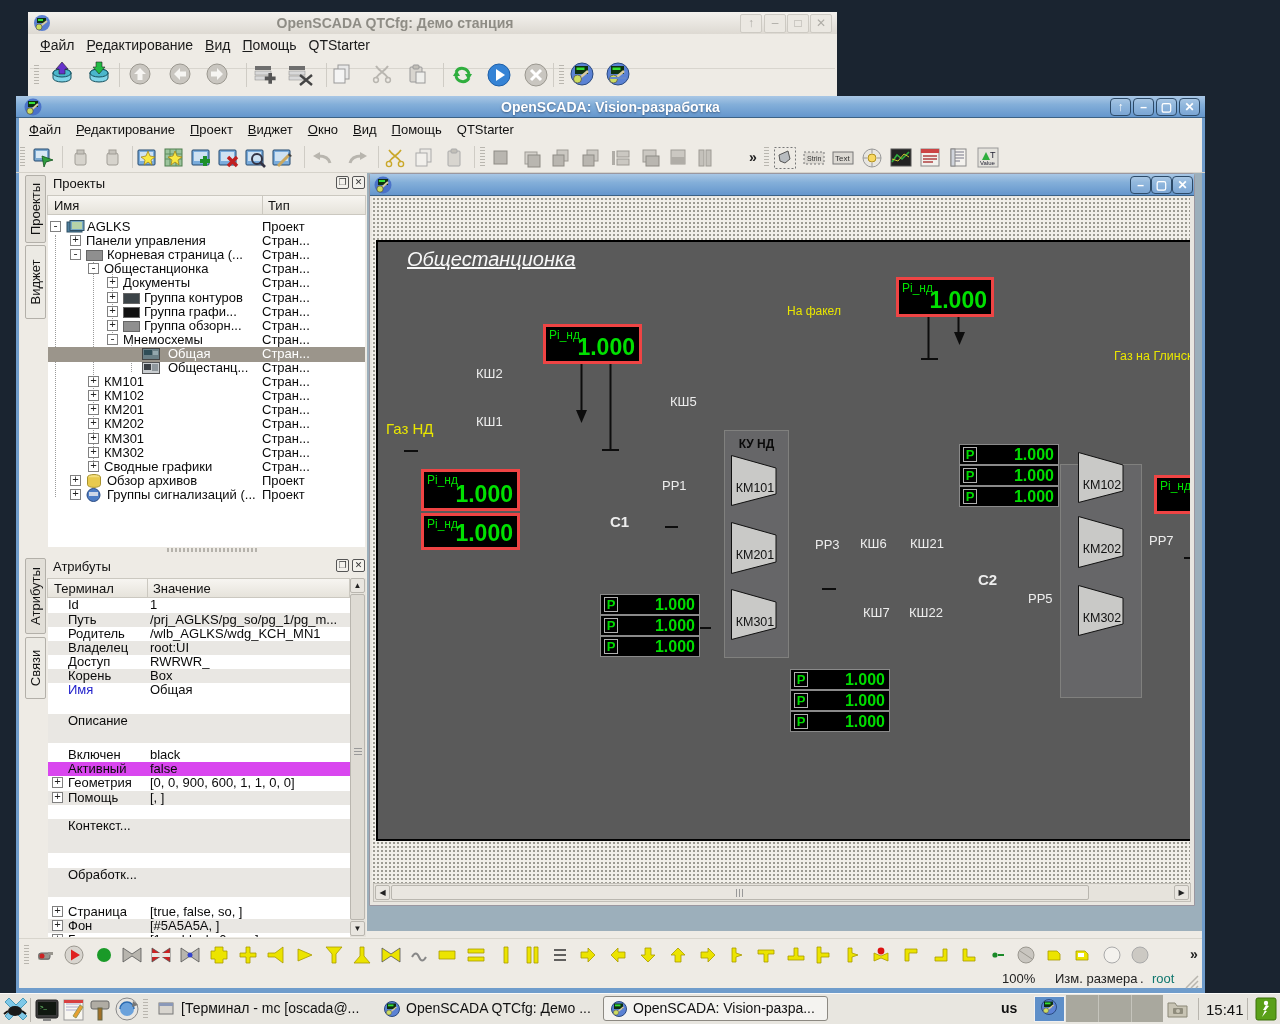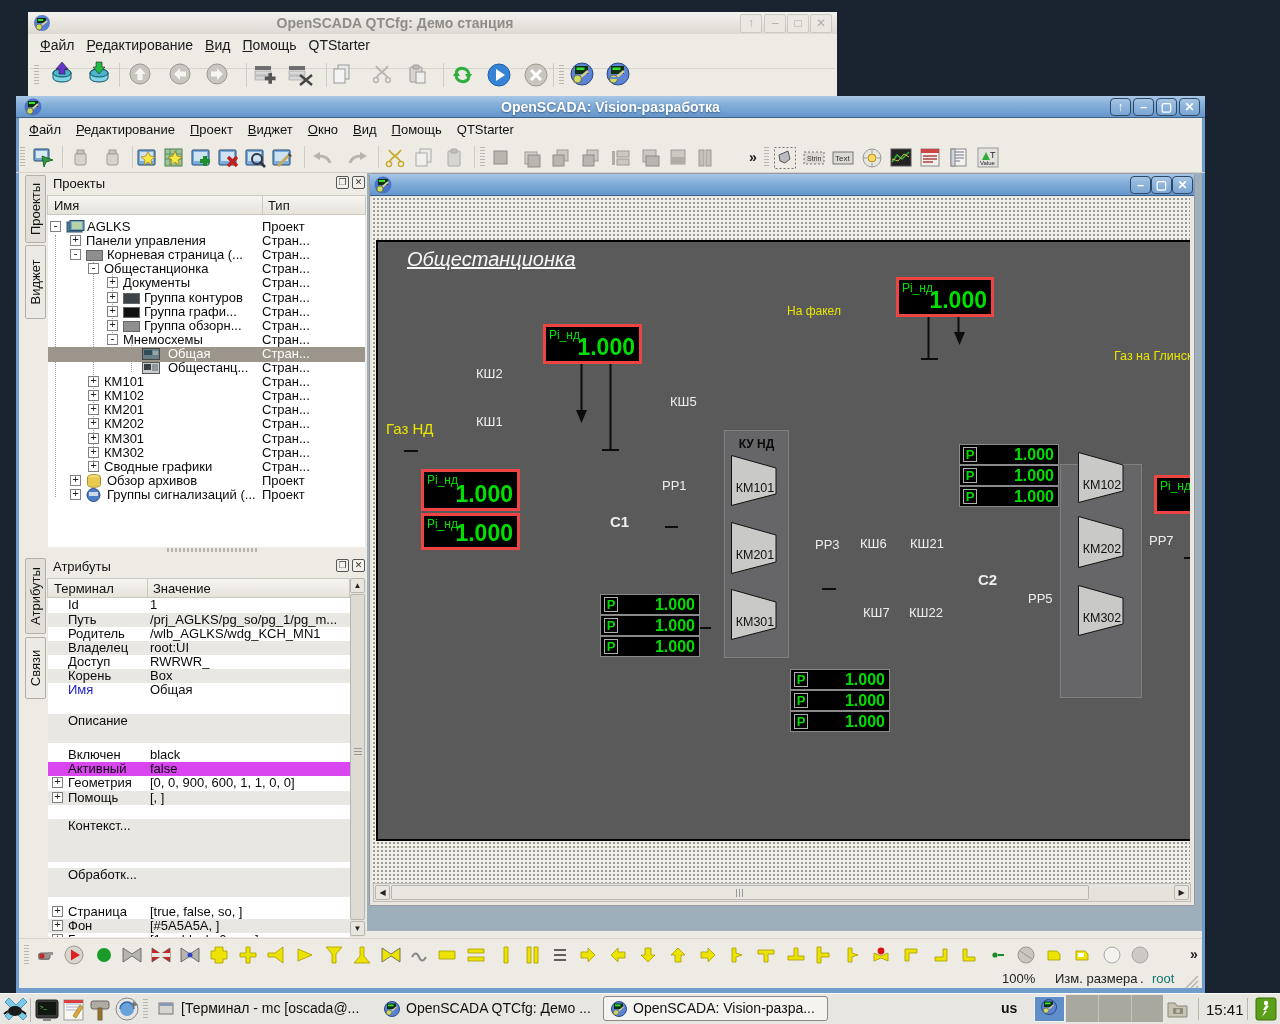--- a/index.html
+++ b/index.html
@@ -555,21 +555,21 @@
               <span class="ebox" style="left:4px;top:1px;">+</span>
               <span class="abs" style="left:20px;">Геометрия</span>
               <span class="abs" style="left:102px;">[0, 0, 900, 600, 1, 1, 0, 0]</span>
             </div>
 <div class="arow" style="top:193px;height:14px;background:#e9e7e3;">
               <span class="ebox" style="left:4px;top:1px;">+</span>
               <span class="abs" style="left:20px;">Помощь</span>
               <span class="abs" style="left:102px;">[, ]</span>
             </div>
 <div class="arow" style="top:207px;height:14px;"></div>
-<div class="arow" style="top:221px;height:43px;background:#e9e7e3;">
+<div class="arow" style="top:221px;height:34px;background:#e9e7e3;">
               <span class="abs" style="left:20px;">Контекст...</span>
             </div>
 <div class="arow" style="top:250px;height:20px;"></div>
 <div class="arow" style="top:270px;height:29px;background:#e9e7e3;">
               <span class="abs" style="left:20px;">Обработк...</span>
             </div>
 <div class="arow" style="top:299px;height:8px;"></div>
 <div class="arow" style="top:307px;height:14px;">
               <span class="ebox" style="left:4px;top:1px;">+</span>
               <span class="abs" style="left:20px;">Страница</span>

